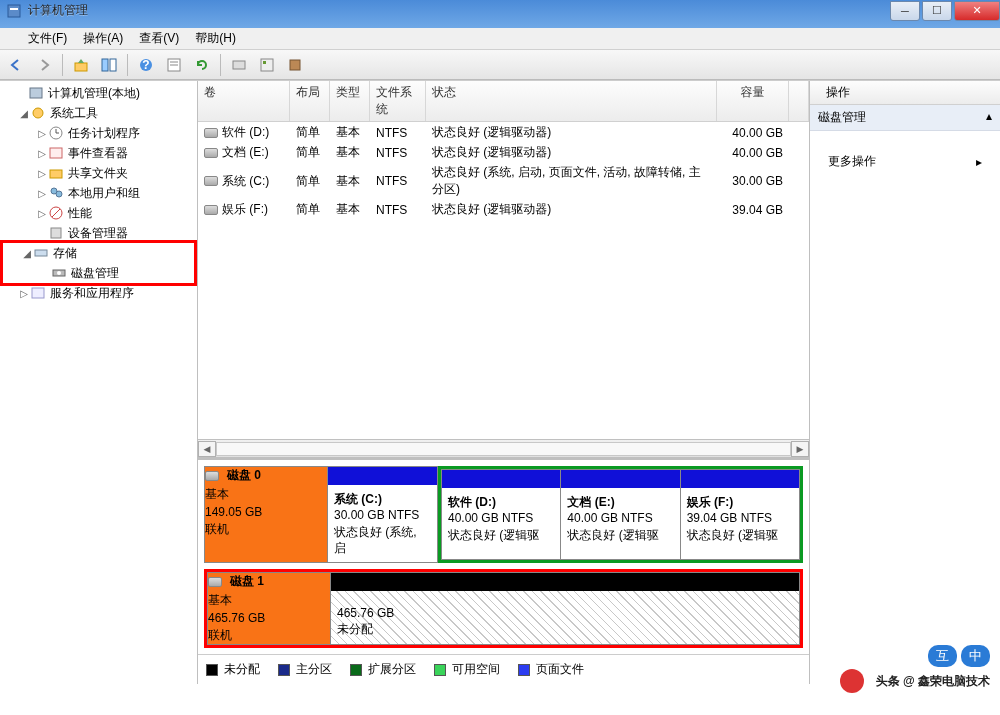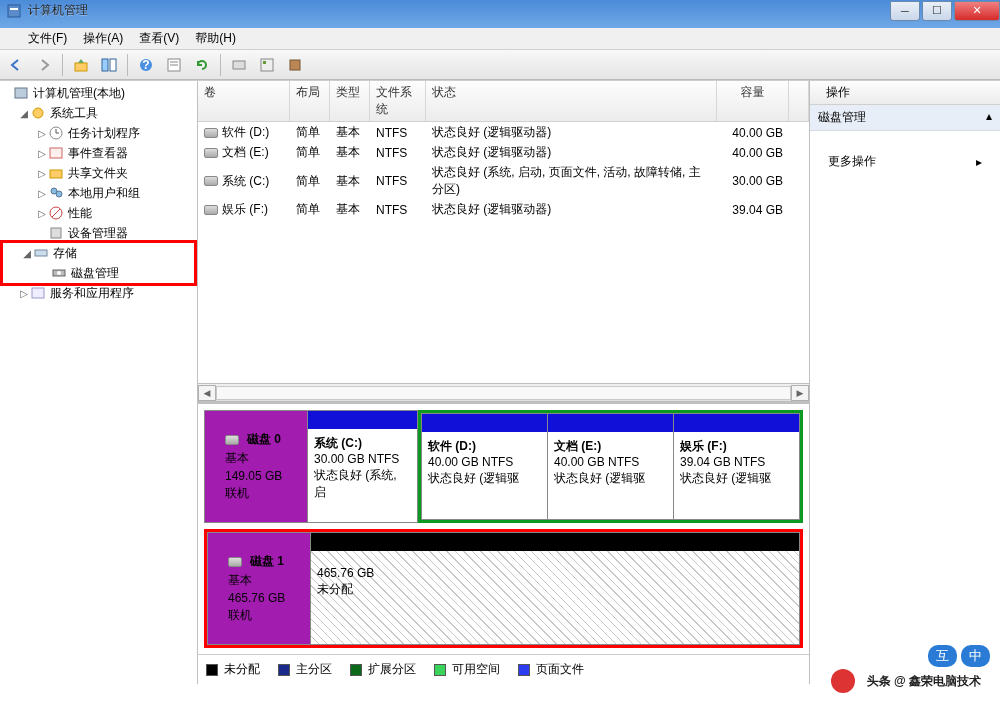--- a/index.html
+++ b/index.html
@@ -23,21 +23,21 @@
 .tsep { width: 1px; height: 22px; background: #bbb; margin: 0 2px; }
 
 
 .main { display: flex; height: 604px; border-top: 1px solid #ccc; }
 
 
 .treepane { width: 198px; border-right: 1px solid #bfbfbf; background: #fff; padding-top: 2px; overflow: hidden; }
 .treerow { display: flex; align-items: center; height: 20px; padding-left: 4px; white-space: nowrap; }
 .treerow .tw { width: 12px; text-align: center; color: #666; font-size: 10px; }
 .treerow .ti { width: 16px; height: 16px; margin-right: 4px; flex: none; }
-.treerow.lvl1 { padding-left: 1px; }
+.treerow.lvl1 { padding-left: 16px; }
 .treerow.lvl2 { padding-left: 18px; }
 .treerow.lvl3 { padding-left: 36px; }
 .highlight-red { border: 3px solid #ff0000; margin: -3px 0; position: relative; z-index: 2; }
 
 
 .center { flex: 1; display: flex; flex-direction: column; border-right: 1px solid #bfbfbf; }
 .volumetable { flex: 0 0 auto; }
 .vhdr { display: flex; background: linear-gradient(#fdfdfd,#ececec); border-bottom: 1px solid #d0d0d0; }
 .vhdr .vc { border-right: 1px solid #d7d7d7; padding: 3px 6px; color: #333; }
 .vrow { display: flex; padding-top: 1px; }
@@ -48,21 +48,21 @@
 .hdicon { width: 14px; height: 10px; background: linear-gradient(#ddd,#aaa); border: 1px solid #888; border-radius: 2px; margin-right: 4px; flex: none; }
 
 .tblspacer { flex: 1; }
 .hscroll { height: 18px; background: linear-gradient(#f0f0f0,#e0e0e0); border-top: 1px solid #c0c0c0; display: flex; align-items: center; }
 .hscroll .harrow { width: 18px; height: 16px; border: 1px solid #b0b0b0; background: #f4f4f4; display: flex; align-items: center; justify-content: center; font-size: 9px; color: #666; }
 .hscroll .htrack { flex: 1; height: 14px; border: 1px solid #c8c8c8; background: #f8f8f8; margin: 0; }
 
 
 .diskpane { border-top: 3px solid #bfbfbf; padding: 6px; background: #fff; }
 .diskrow { display: flex; margin-bottom: 6px; }
-.diskinfo { width: 104px; border: 1px solid #888; padding: 20px; background: #a21caf; }
+.diskinfo { width: 124px; border: 1px solid #888; padding: 0; background: #f97316; }
 .diskinfo .dtop { display: flex; align-items: center; gap: 4px; font-weight: bold; }
 .diskinfo .dline { margin-top: 2px; }
 .part { border: 1px solid #888; border-left: none; padding: 0; display: flex; flex-direction: column; }
 .part .pbar { height: 18px; width: 100%; }
 .part .pbody { padding: 6px; flex: 1; }
 .part .pbody div { line-height: 1.35; }
 .pbar.blue { background: #1010d8; }
 .pbar.black { background: #000; }
 .hatched {
   background: repeating-linear-gradient(45deg, #fff 0, #fff 5px, #c8c8c8 5px, #c8c8c8 6px);
@@ -76,21 +76,21 @@
 .legend .sw { width: 12px; height: 12px; border: 1px solid #555; }
 .legend .lab { margin-right: 12px; }
 
 
 .actionpane { width: 190px; background: #fff; }
 .actionhdr { background: linear-gradient(#fdfdfd,#ececec); border-bottom: 1px solid #d0d0d0; padding: 3px 16px; }
 .actionsub { background: #e8eef7; padding: 4px 8px; display: flex; justify-content: space-between; border-bottom: 1px solid #d5dbe6; }
 .actionitem { padding: 22px 18px; display: flex; justify-content: space-between; align-items: center; }
 
 
-.watermark { position: absolute; right: 19px; bottom: 22px; font-size: 17px; font-weight: bold; color: #222; display: flex; align-items: center; gap: 12px; }
+.watermark { position: absolute; right: 10px; bottom: 22px; font-size: 17px; font-weight: bold; color: #222; display: flex; align-items: center; gap: 12px; }
 .watermark .av { width: 24px; height: 24px; border-radius: 50%; background: #d33; display: inline-block; }
 .bluepill { position: absolute; right: 10px; bottom: 48px; display: flex; gap: 4px; }
 .bluepill span { background: #2a7bd6; color: #fff; border-radius: 10px; padding: 2px 8px; font-size: 13px; }
 
 svg { display: block; }
 </style>
 </head>
 <body>
 
 <div class="titlebar">

